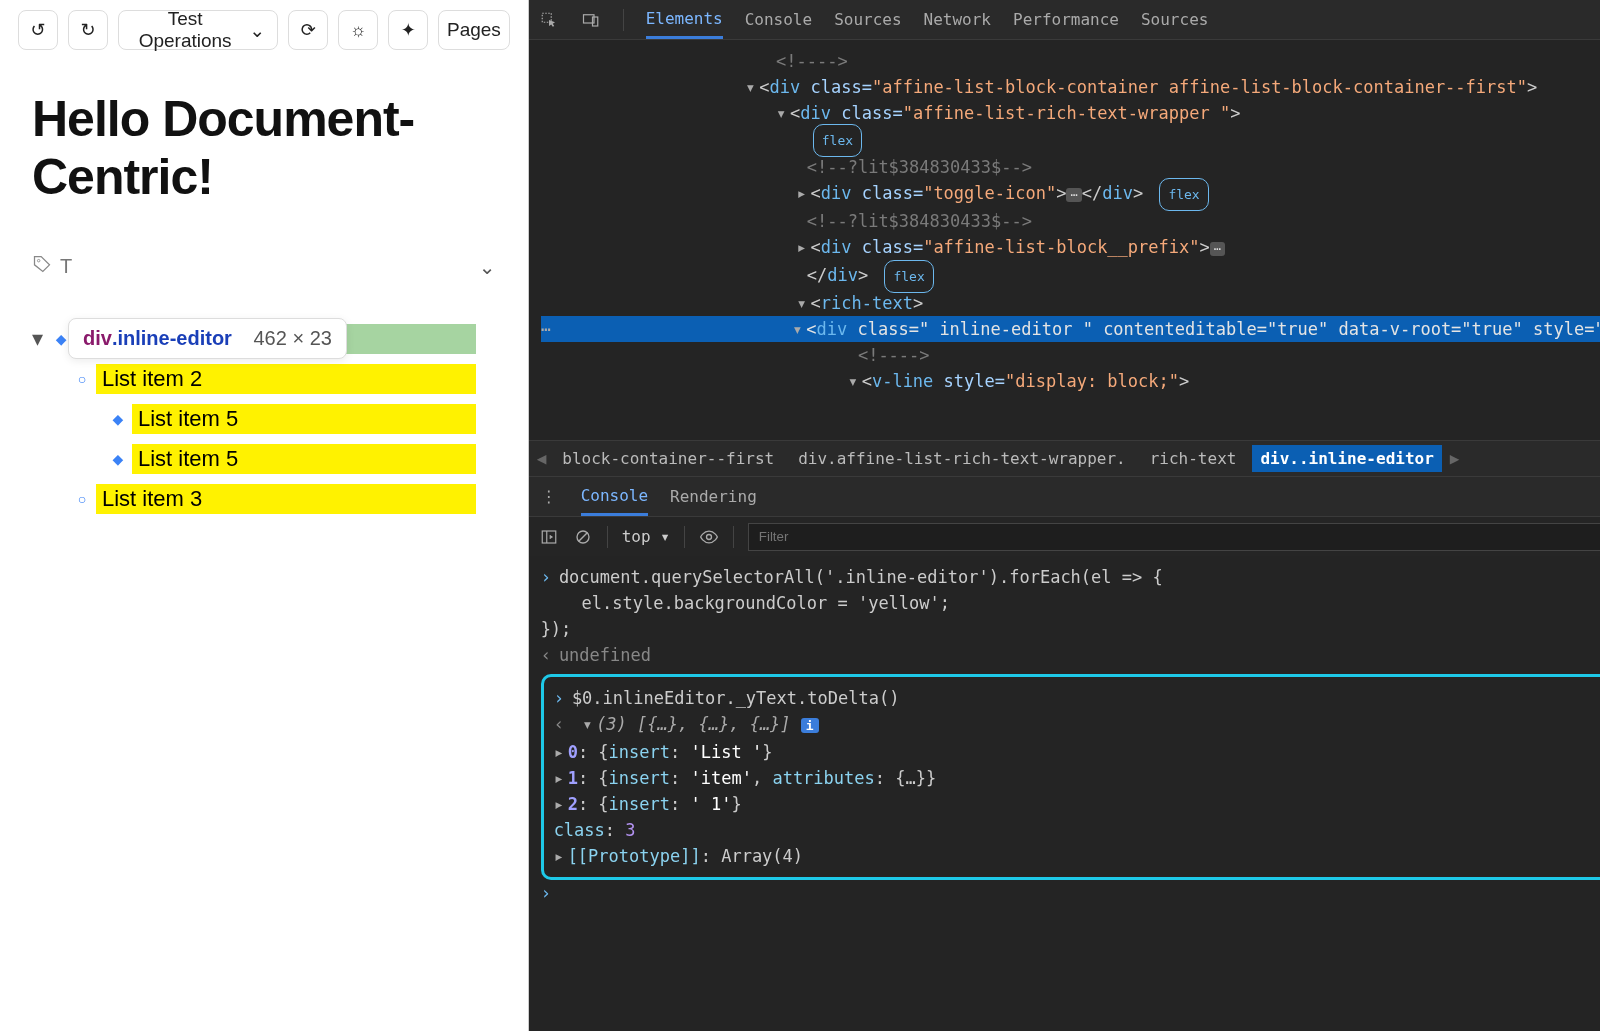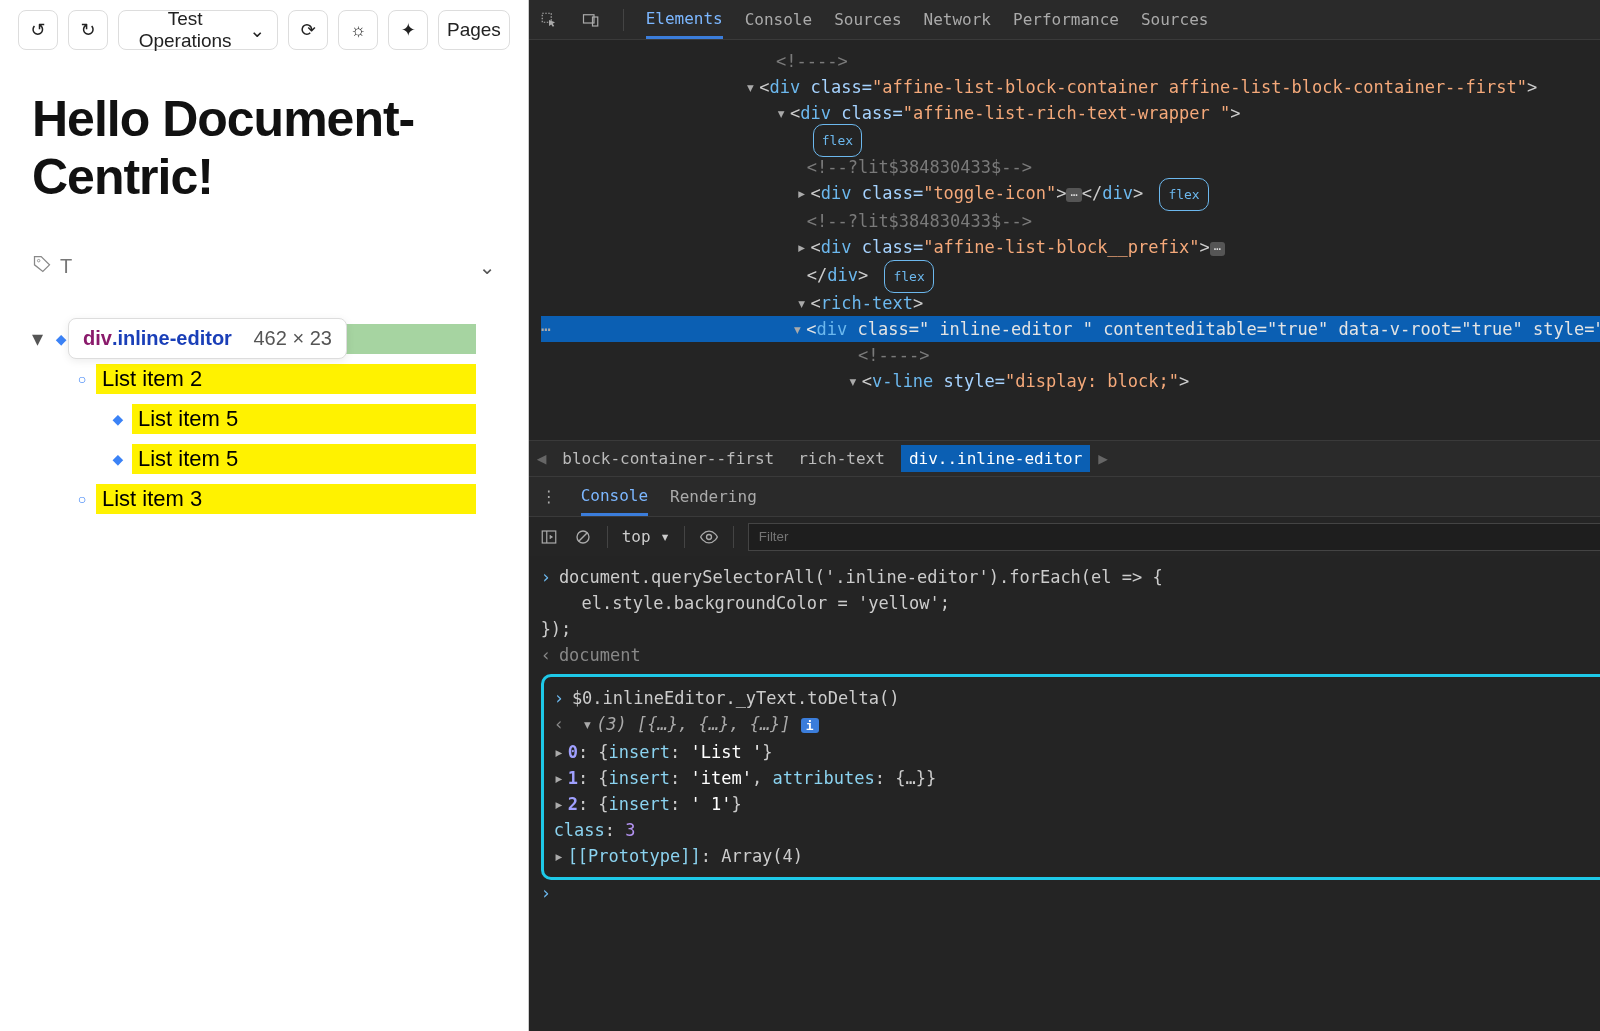--- a/index.html
+++ b/index.html
@@ -43,21 +43,21 @@
 .c-comment { color: #7a7a7a; }
 .c-tag { color: #6cb8ee; }
 .c-attr { color: #a6d3ff; }
 .c-val { color: #f5a97a; }
 .tri { color: #aaa; display: inline-block; width: 14px; }
 .ellipsis-badge { background: #555; border-radius: 3px; color: #ddd; padding: 0 4px; font-size: 12px; }
 .flex-badge { border: 1px solid #6cb8ee; color: #6cb8ee; border-radius: 10px; padding: 8px 8px; font-size: 13px; margin-left: 6px; }
 .more-icon { color: #aaa; margin-right: 6px; }
 .breadcrumb { display: flex; align-items: center; height: 36px; background: #2a2a2a; border-top: 1px solid #3a3a3a; padding: 0 8px; gap: 8px; font-size: 16px; overflow: hidden; }
 .bc-item { color: #bbb; padding: 4px 8px; white-space: nowrap; }
-.bc-item.active { background: #0b5fb3; color: #fff; }
+.bc-item.active { background: #0b5fb3; color: #fff; font-weight: bold; }
 .bc-arrow { color: #666; }
 .drawer-tabs { display: flex; align-items: center; height: 40px; background: #2a2a2a; border-top: 1px solid #3a3a3a; padding: 0 10px; gap: 22px; }
 .console-toolbar { display: flex; align-items: center; height: 40px; background: #252525; border-top: 1px solid #3a3a3a; padding: 0 10px; gap: 14px; }
 .console-filter { flex: 1; background: #1e1e1e; border: 1px solid #444; height: 28px; padding: 0 10px; color: #aaa; }
 .console-body { flex: 1; padding: 8px 12px; font-size: 17px; line-height: 26px; overflow: hidden; }
 .prompt { color: #6cb8ee; margin-right: 8px; }
 .ret { color: #888; margin-right: 8px; }
 .c-method { color: #ccc; }
 .c-string { color: #ffffff; }
 .c-num { color: #b392f0; }
@@ -182,20 +182,21 @@
     <div class="code-line">                          &lt;/<span class="c-tag">div</span>&gt; <span class="flex-badge">flex</span></div>
     <div class="code-line">                         <span class="tri">▾</span>&lt;<span class="c-tag">rich-text</span>&gt;</div>
     <div class="code-line sel"><span class="more-icon">⋯</span>                       <span class="tri">▾</span>&lt;<span class="c-tag">div</span> <span>class=" inline-editor " contenteditable="true" data-v-root="true" style="background-color: yellow;"</span>&gt;</div>
     <div class="code-line">                               <span class="c-comment">&lt;!----&gt;</span></div>
     <div class="code-line">                              <span class="tri">▾</span>&lt;<span class="c-tag">v-line</span> <span class="c-attr">style=</span><span class="c-val">"display: block;"</span>&gt;</div>
   </div>
 
   <div class="breadcrumb">
     <span class="bc-arrow">◀</span>
     <span class="bc-item">block-container--first</span>
+    <span class="bc-item">div.affine-list-rich-text-wrapper.</span>
     <span class="bc-item">rich-text</span>
     <span class="bc-item active">div..inline-editor</span>
     <span class="bc-arrow">▶</span>
   </div>
 
   <div class="drawer-tabs">
     <span class="dt-icon">⋮</span>
     <span class="dt-tab active">Console</span>
     <span class="dt-tab">Rendering</span>
   </div>
@@ -224,21 +225,21 @@
         </svg>
     </span>
     <span class="dt-sep"></span>
     <input class="console-filter" placeholder="Filter" style="">
   </div>
 
   <div class="console-body">
     <div><span class="prompt">›</span><span class="c-method" style="white-space:pre">document.querySelectorAll('.inline-editor').forEach(el =&gt; {
     el.style.backgroundColor = 'yellow';
 });</span></div>
-    <div><span class="ret">‹</span><span class="c-undef">document</span></div>
+    <div><span class="ret">‹</span><span class="c-undef">undefined</span></div>
 
     <div class="result-box">
       <div><span class="prompt">›</span><span class="c-method">$0.inlineEditor._yText.toDelta()</span></div>
       <div><span class="ret">‹</span> <span class="tri">▾</span><span class="italic">(3) [{…}, {…}, {…}]</span> <span class="info-badge">i</span></div>
       <div>      <span class="tri">▸</span><span class="c-indexkey">0</span>: {<span class="c-key">insert</span>: <span class="c-string">'List '</span>}</div>
       <div>      <span class="tri">▸</span><span class="c-indexkey">1</span>: {<span class="c-key">insert</span>: <span class="c-string">'item'</span>, <span class="c-key">attributes</span>: <span>{…}</span>}</div>
       <div>      <span class="tri">▸</span><span class="c-indexkey">2</span>: {<span class="c-key">insert</span>: <span class="c-string">' 1'</span>}</div>
       <div>        <span class="c-key">class</span>: <span class="c-num">3</span></div>
       <div>      <span class="tri">▸</span><span class="c-key">[[Prototype]]</span>: <span>Array(4)</span></div>
     </div>

